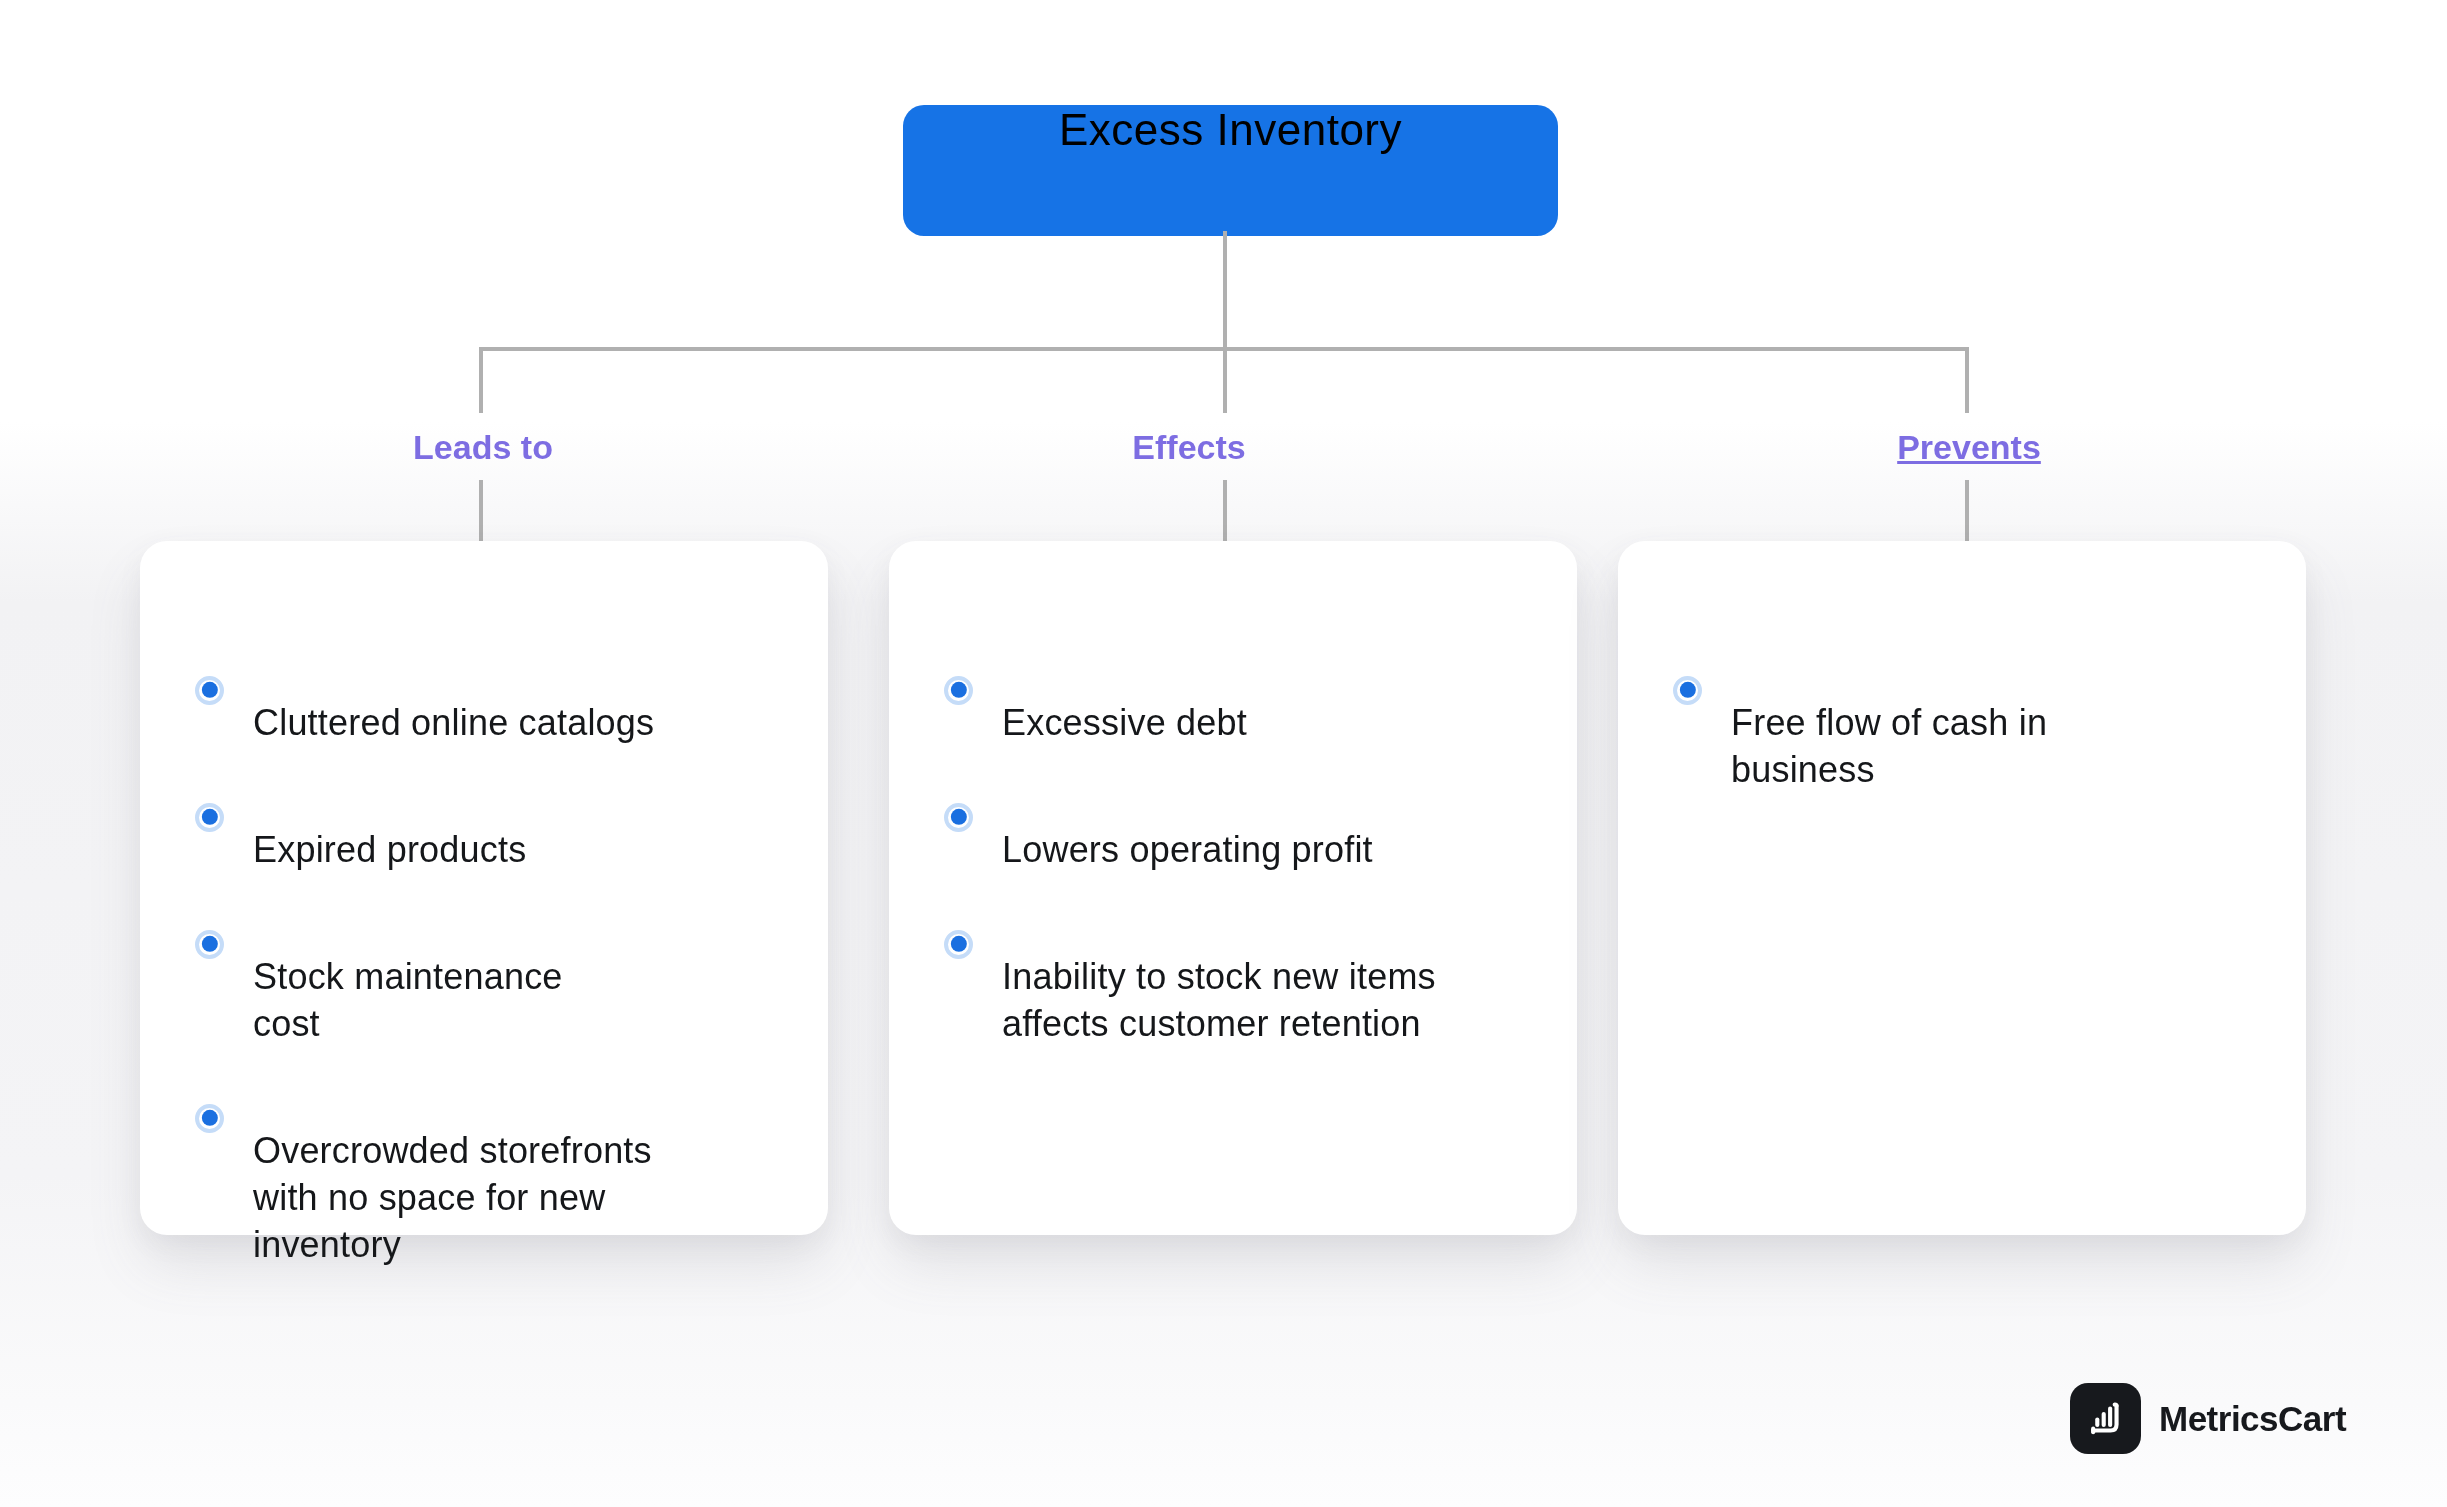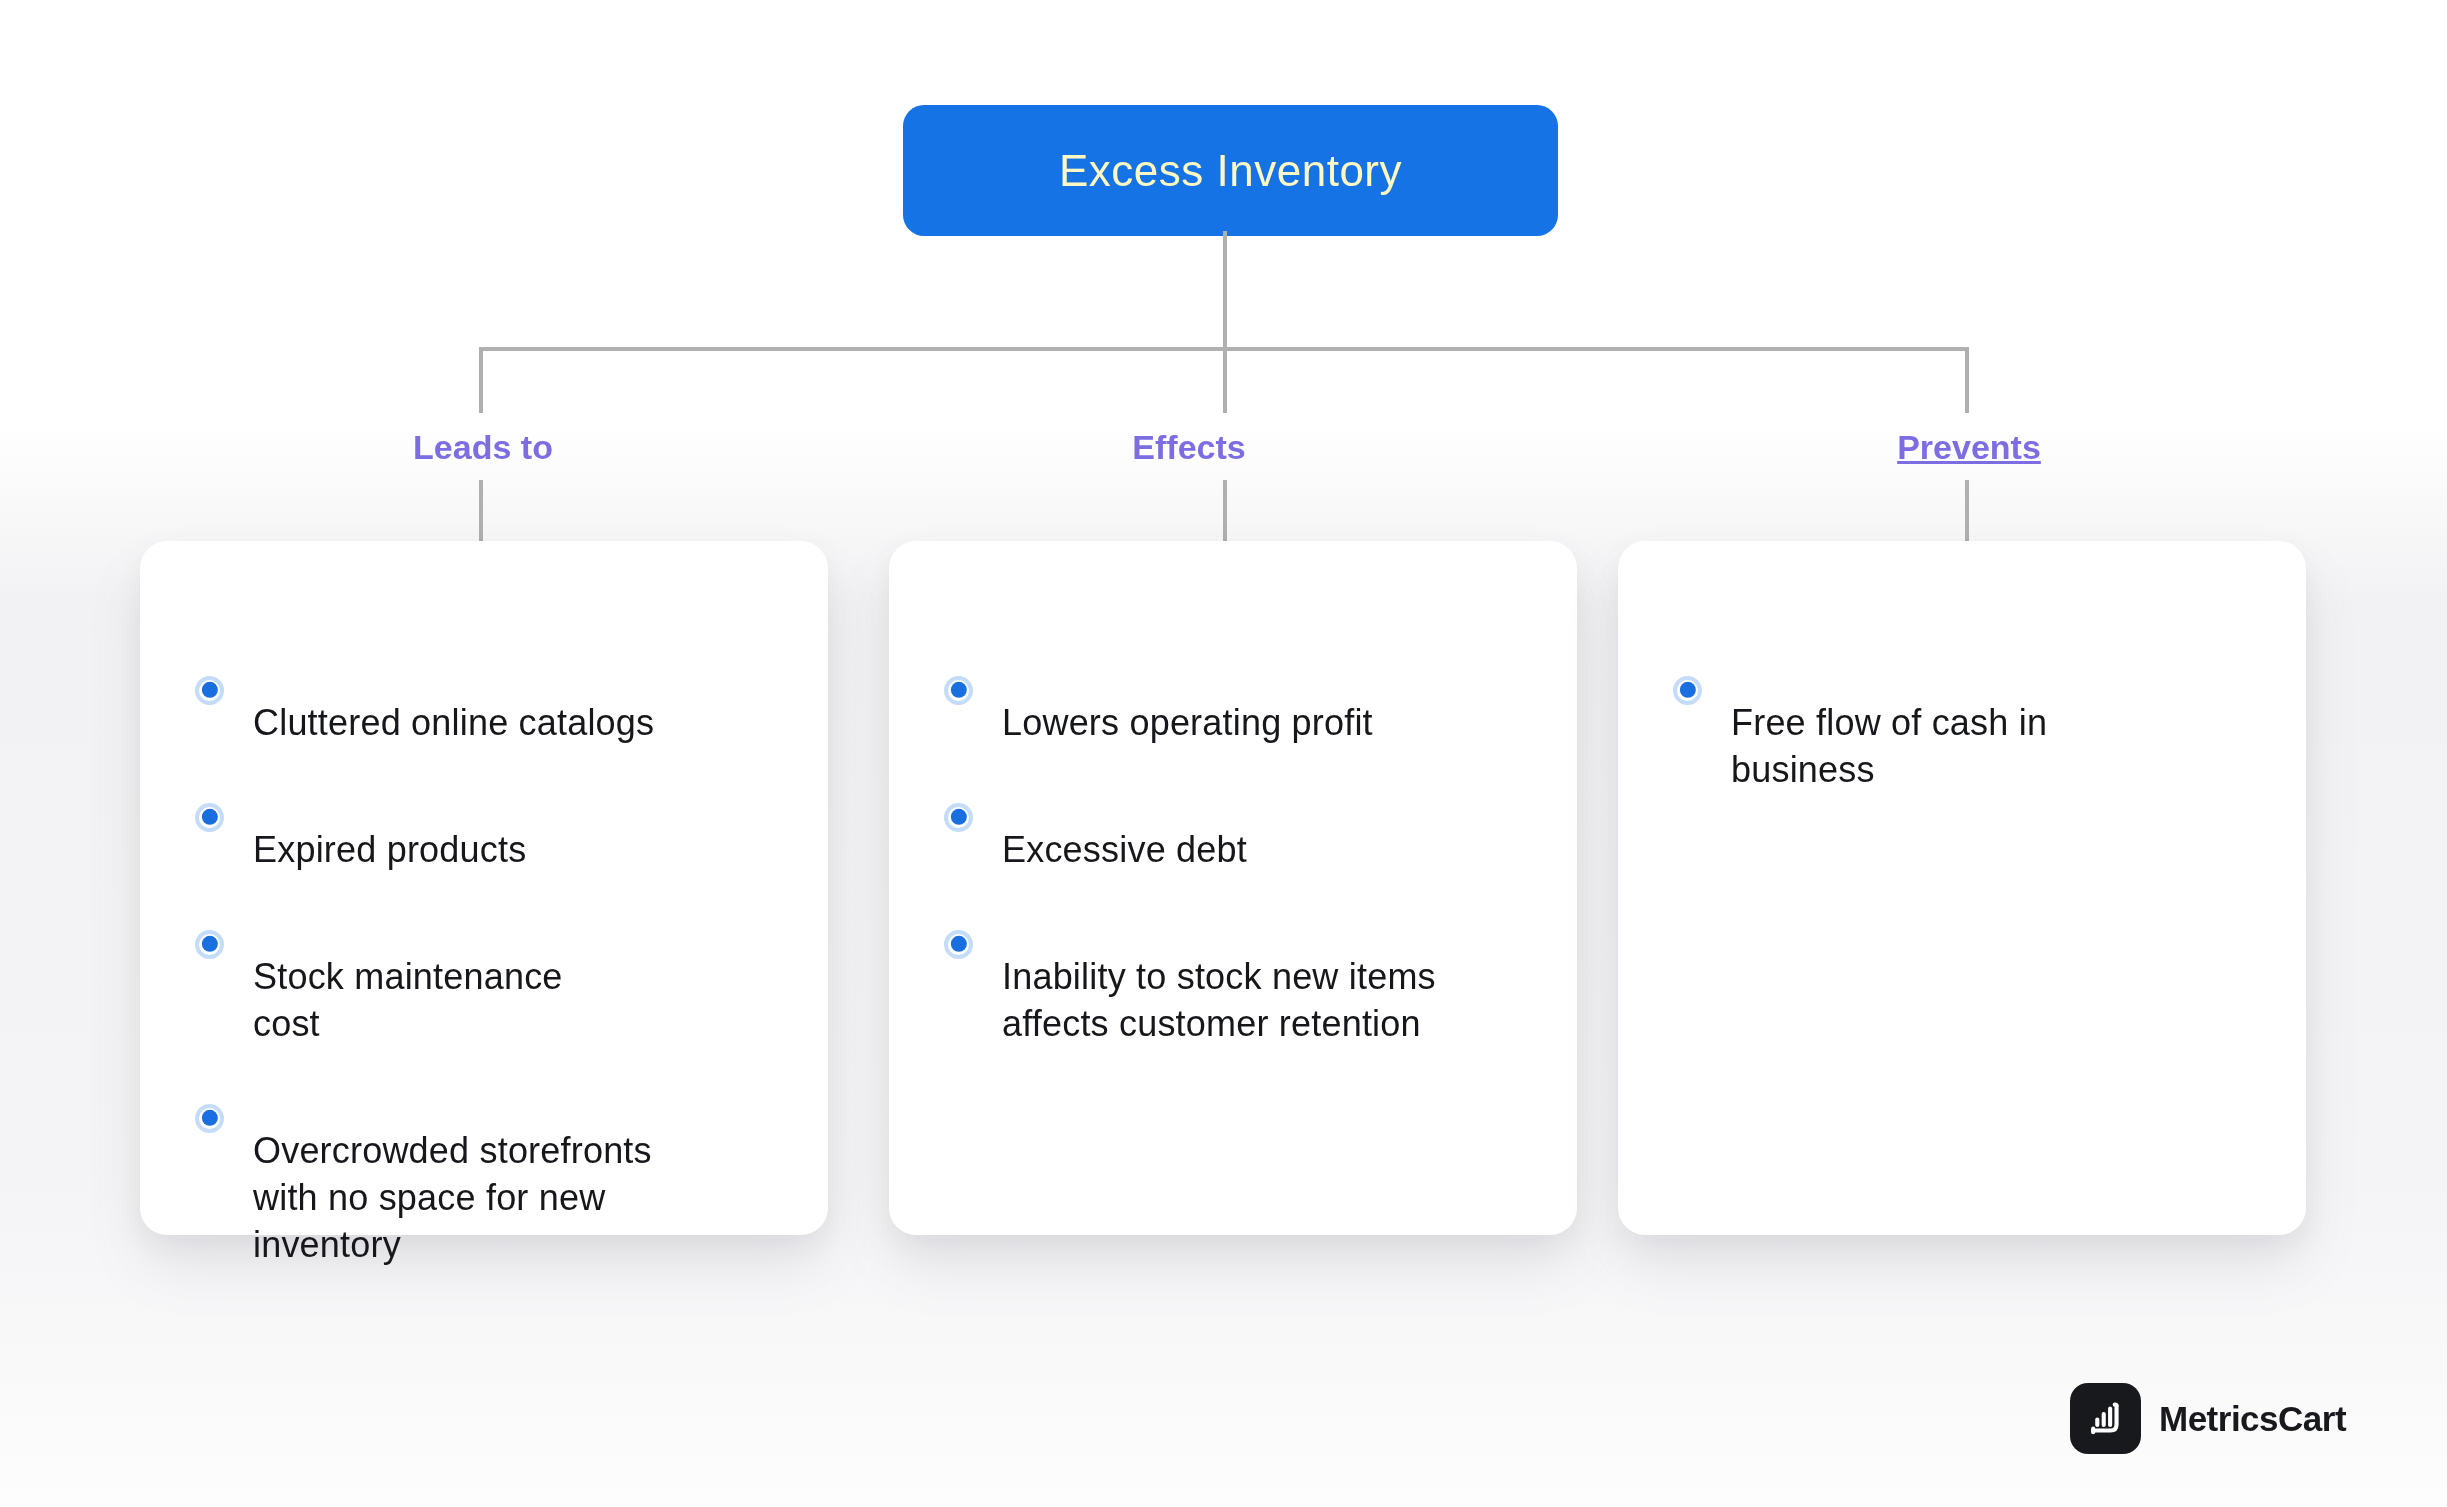--- a/index.html
+++ b/index.html
@@ -25,23 +25,23 @@
   
   .root-node {
     position: absolute;
     left: 903px;
     top: 105px;
     width: 655px;
     height: 131px;
     background: #1673e6;
     border-radius: 21px;
     display: flex;
-    align-items: center;
+    align-items: flex-start;
     justify-content: center;
-    color: #fef9c3;
+    color: #000000;
     font-size: 44px;
     font-weight: 500;
     letter-spacing: 0.5px;
   }
 
   
   .line {
     position: absolute;
     background: #b0b0b0;
   }
@@ -189,25 +189,25 @@
       <span class="bullet"></span>
       <span class="item-text">Overcrowded storefronts
 with no space for new
 inventory</span>
     </div>
   </div>
 
   <div class="card c2">
     <div class="item">
       <span class="bullet"></span>
+      <span class="item-text">Excessive debt</span>
+    </div>
+    <div class="item">
+      <span class="bullet"></span>
       <span class="item-text">Lowers operating profit</span>
-    </div>
-    <div class="item">
-      <span class="bullet"></span>
-      <span class="item-text">Excessive debt</span>
     </div>
     <div class="item">
       <span class="bullet"></span>
       <span class="item-text">Inability to stock new items
 affects customer retention</span>
     </div>
   </div>
 
   <div class="card c3">
     <div class="item">

